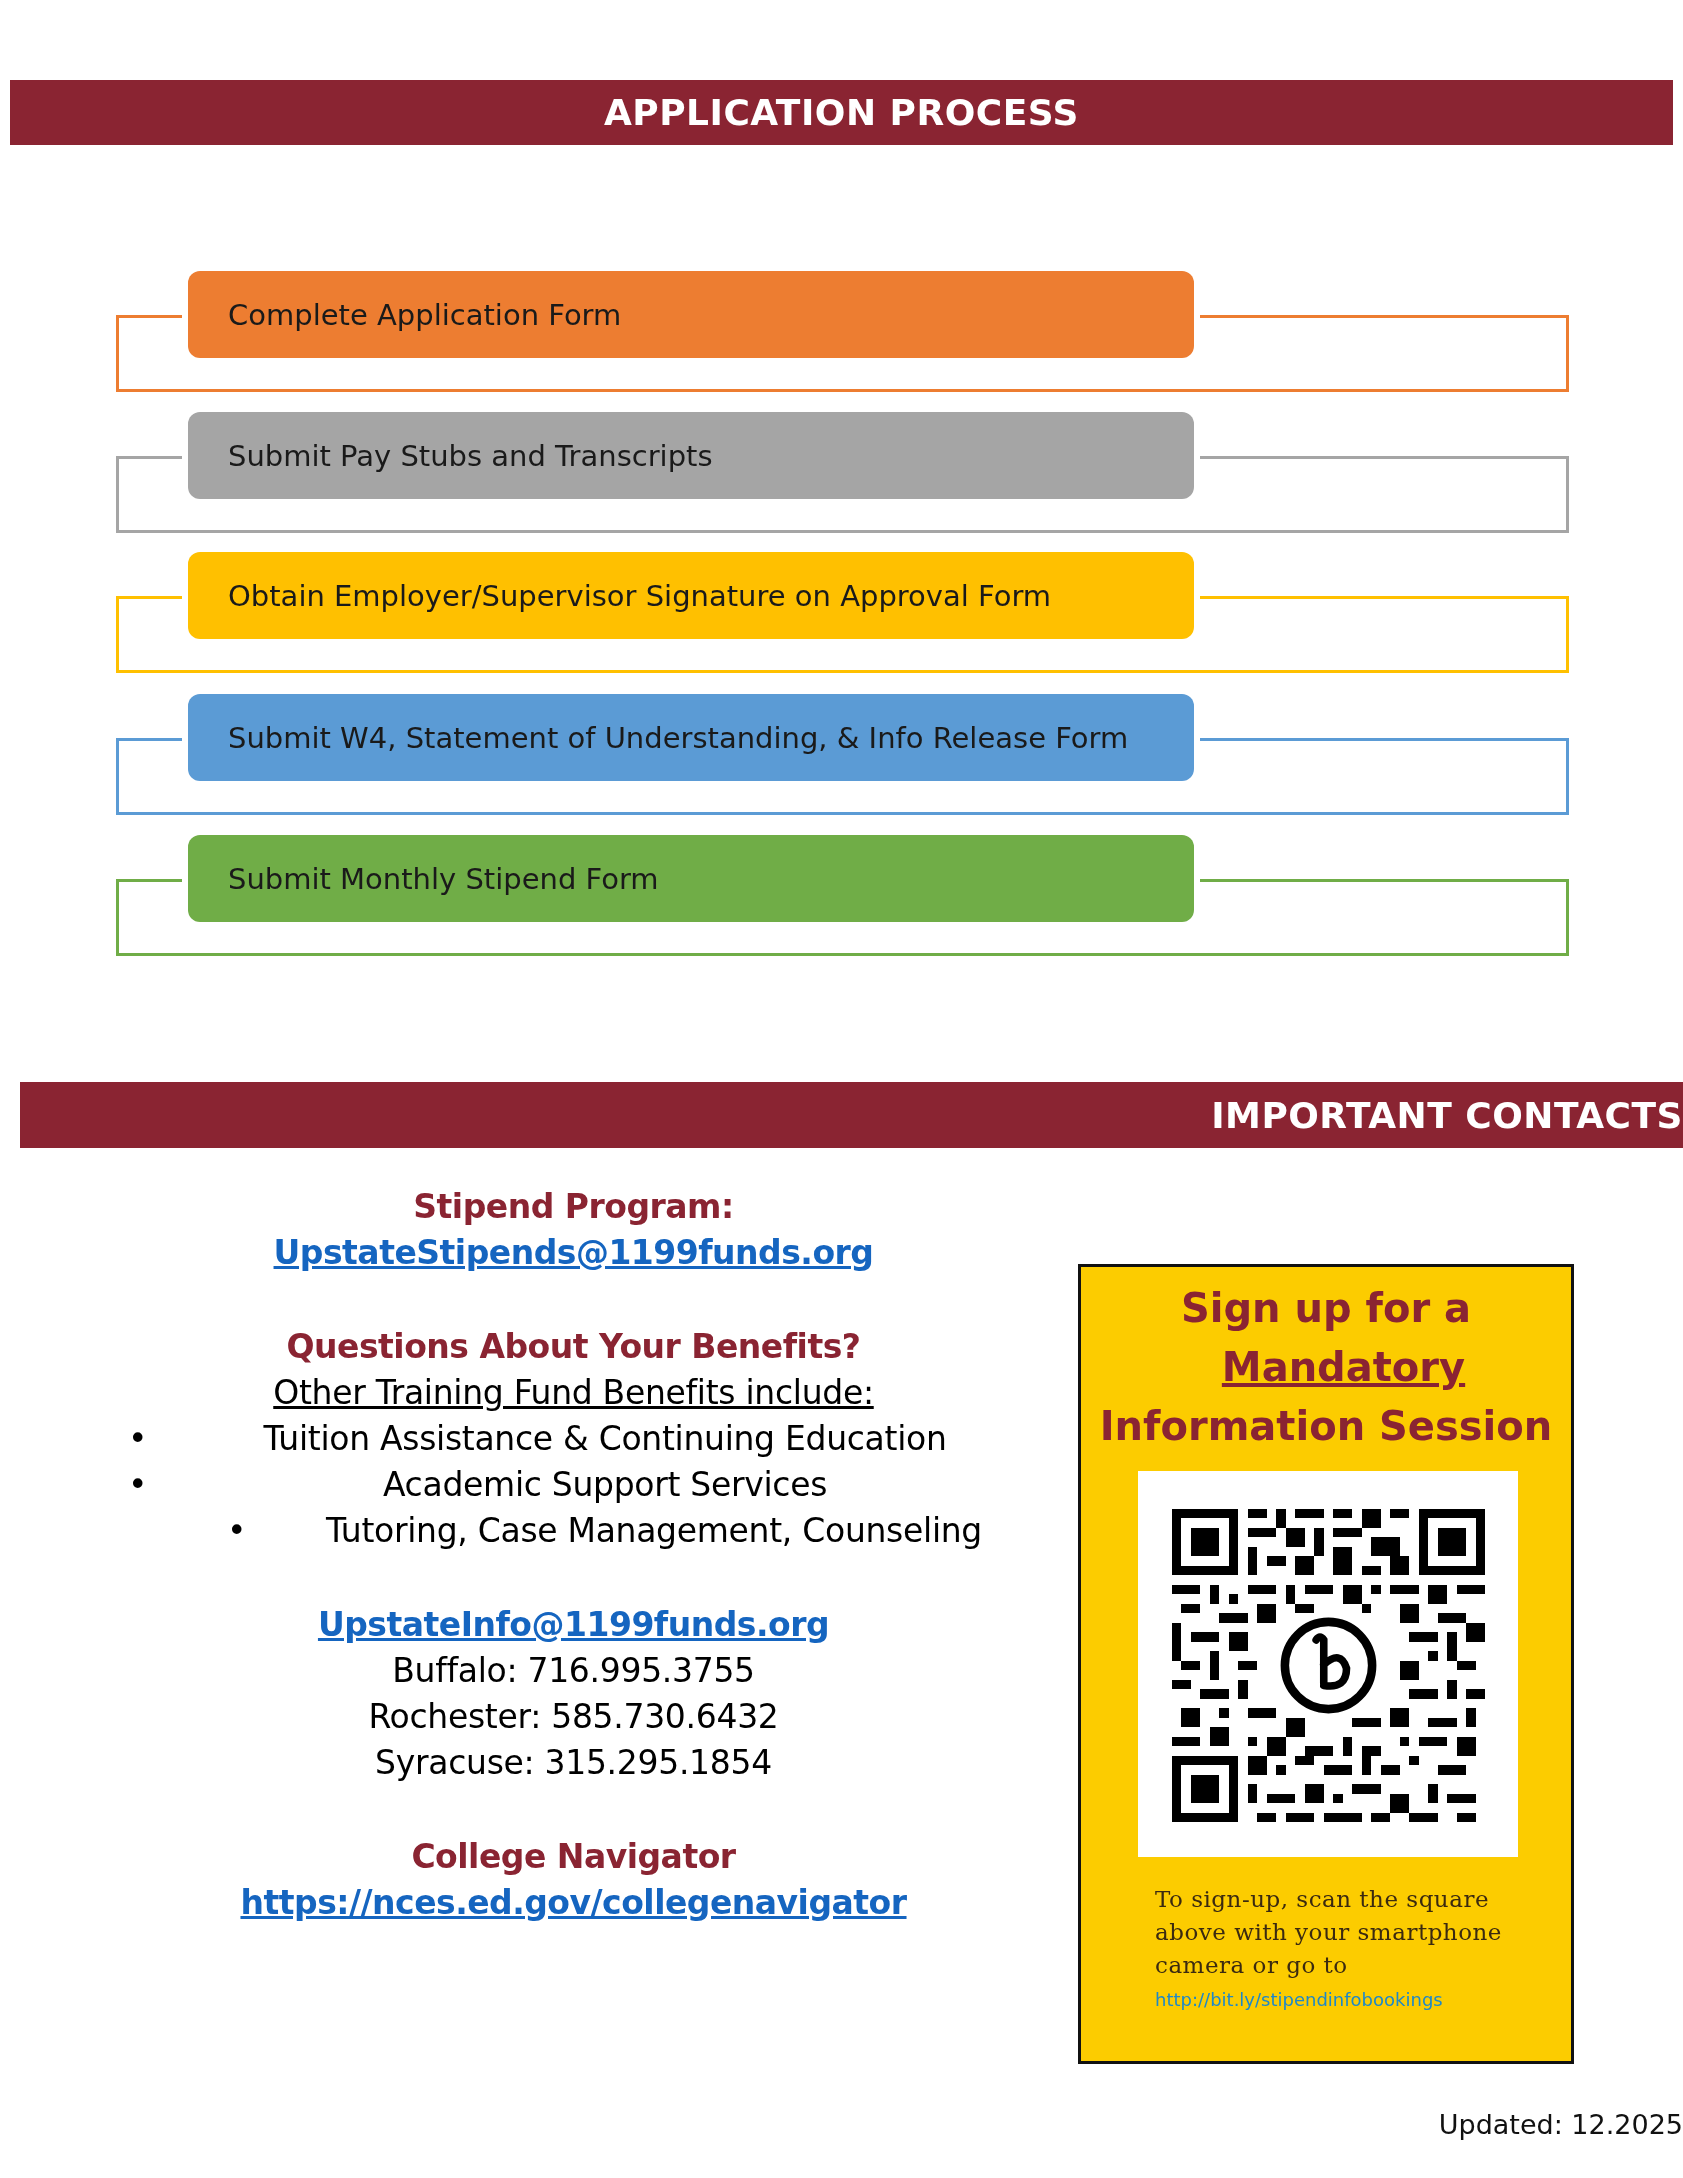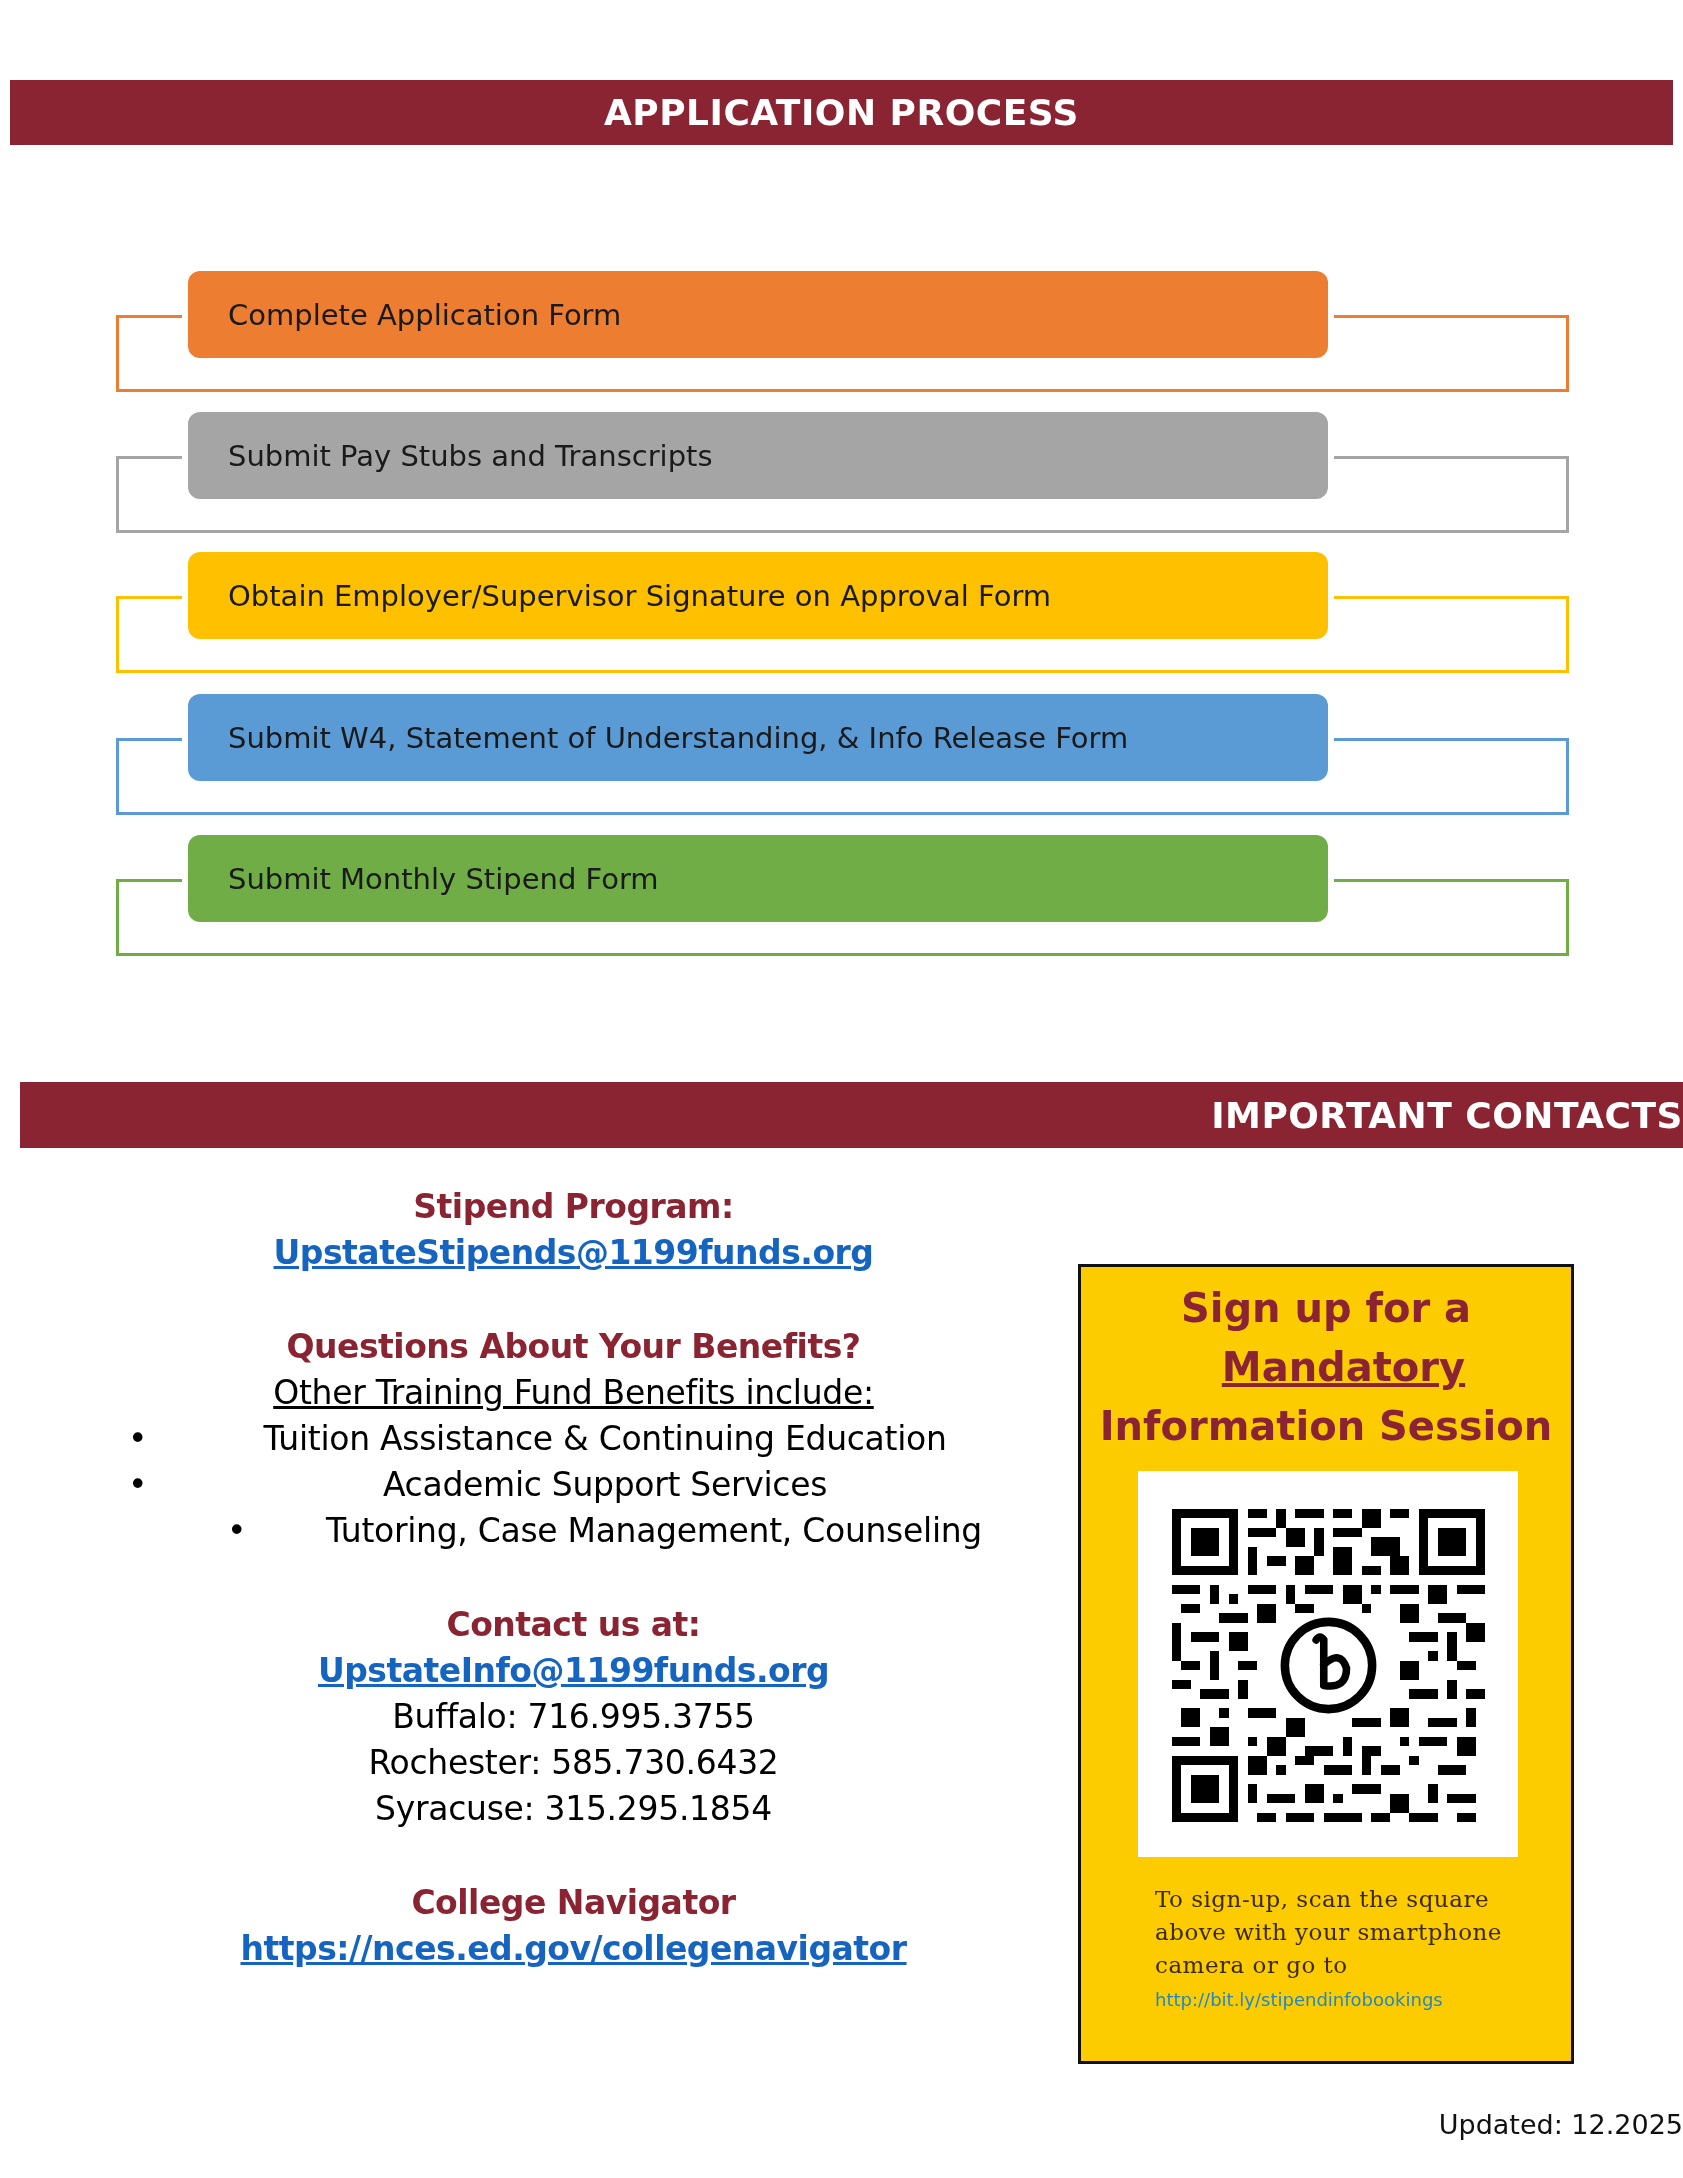--- a/index.html
+++ b/index.html
@@ -16,21 +16,21 @@
   }
   #banner-app { left: 10px; top: 80px; width: 1663px; height: 65px; }
   #banner-contacts { left: 20px; top: 1082px; width: 1663px; height: 66px; justify-content: flex-end; }
 
   .step { position: absolute; left: 116px; width: 1453px; height: 158px; }
   .step .outline {
     position: absolute; left: 0; right: 0; top: 44px; height: 77px;
     border: 3px solid; box-sizing: border-box; background: transparent;
   }
   .step .pill {
-    position: absolute; left: 72px; width: 1140px; top: 0; height: 87px;
+    position: absolute; left: 72px; width: 1006px; top: 0; height: 87px;
     border-radius: 12px; display: flex; align-items: center;
     padding-left: 40px; box-sizing: border-box;
     font-family: "DejaVu Sans", sans-serif; font-size: 29px; color: #1a1a1a;
     
     box-shadow: 0 0 0 6px #ffffff;
   }
 
   .contacts { position: absolute; left: 128px; top: 1184px; width: 891px; text-align: center; }
   .contacts .h {
     color: #8a2432; font-weight: bold; font-size: 33px;
@@ -128,21 +128,20 @@
   <a class="link">UpstateStipends@1199funds.org</a>
   <div class="gap"></div>
 
   <div class="h">Questions About Your Benefits?</div>
   <div class="txt u">Other Training Fund Benefits include:</div>
   <div class="txt bullet"><span>Tuition Assistance &amp; Continuing Education</span></div>
   <div class="txt bullet"><span>Academic Support Services</span></div>
   <div class="txt bullet sub"><span>Tutoring, Case Management, Counseling</span></div>
   <div class="gap"></div>
 
-  <div class="h">Contact us at:</div>
   <a class="link">UpstateInfo@1199funds.org</a>
   <div class="txt">Buffalo: 716.995.3755</div>
   <div class="txt">Rochester: 585.730.6432</div>
   <div class="txt">Syracuse: 315.295.1854</div>
   <div class="gap"></div>
 
   <div class="h">College Navigator</div>
   <a class="link">https://nces.ed.gov/collegenavigator</a>
 </div>
 

